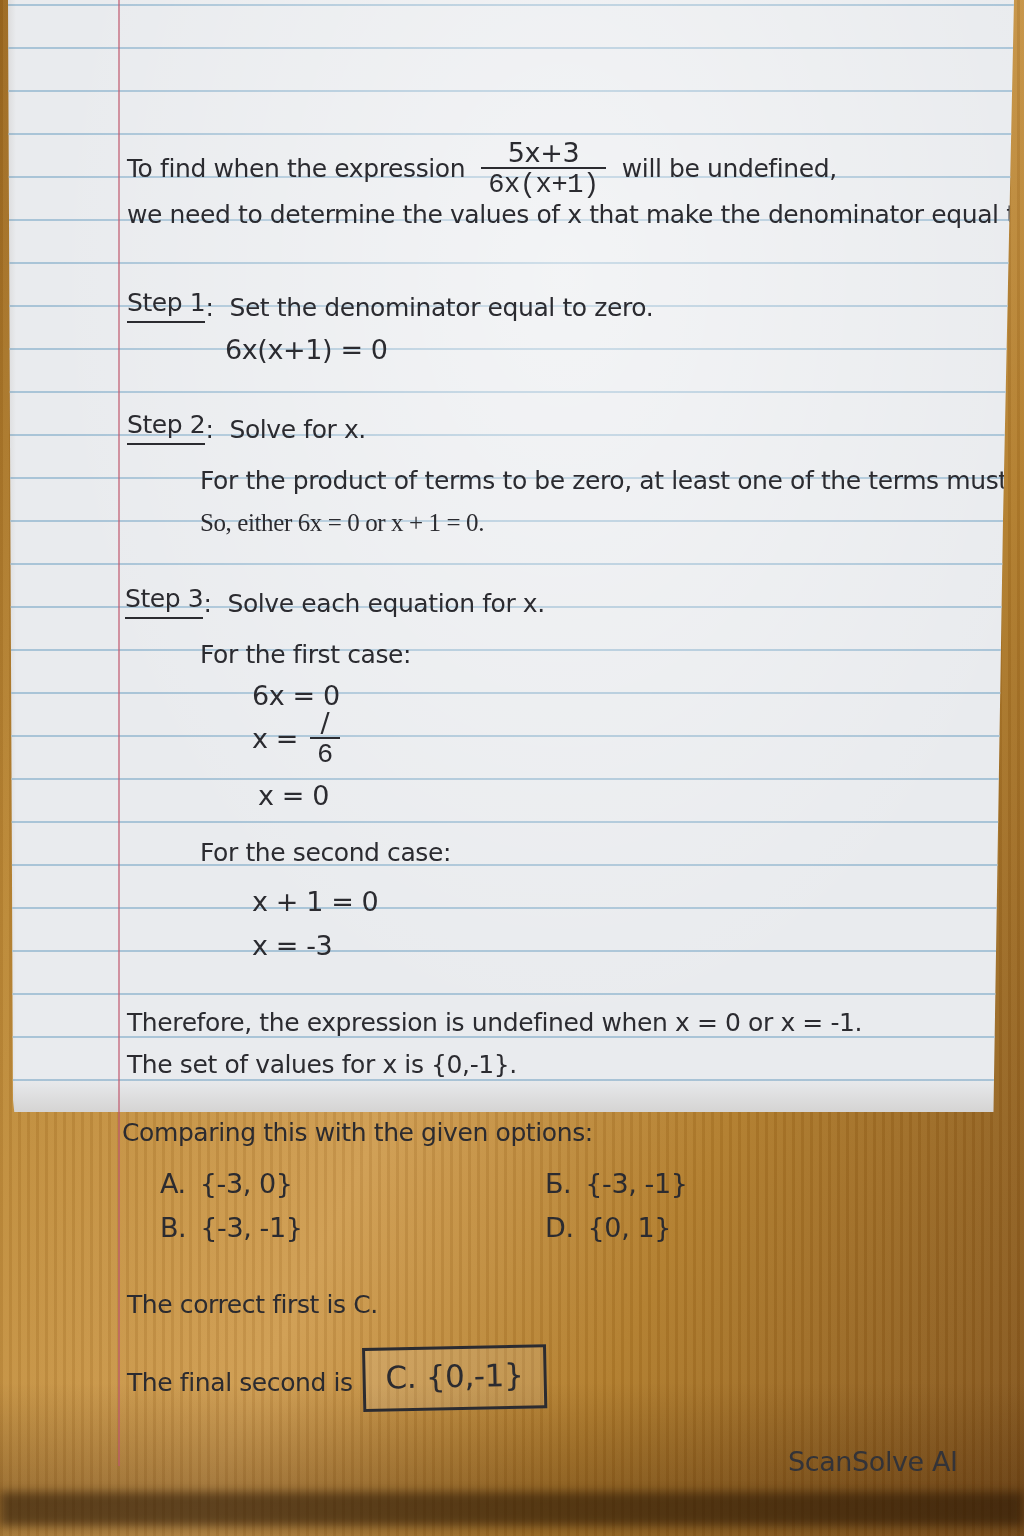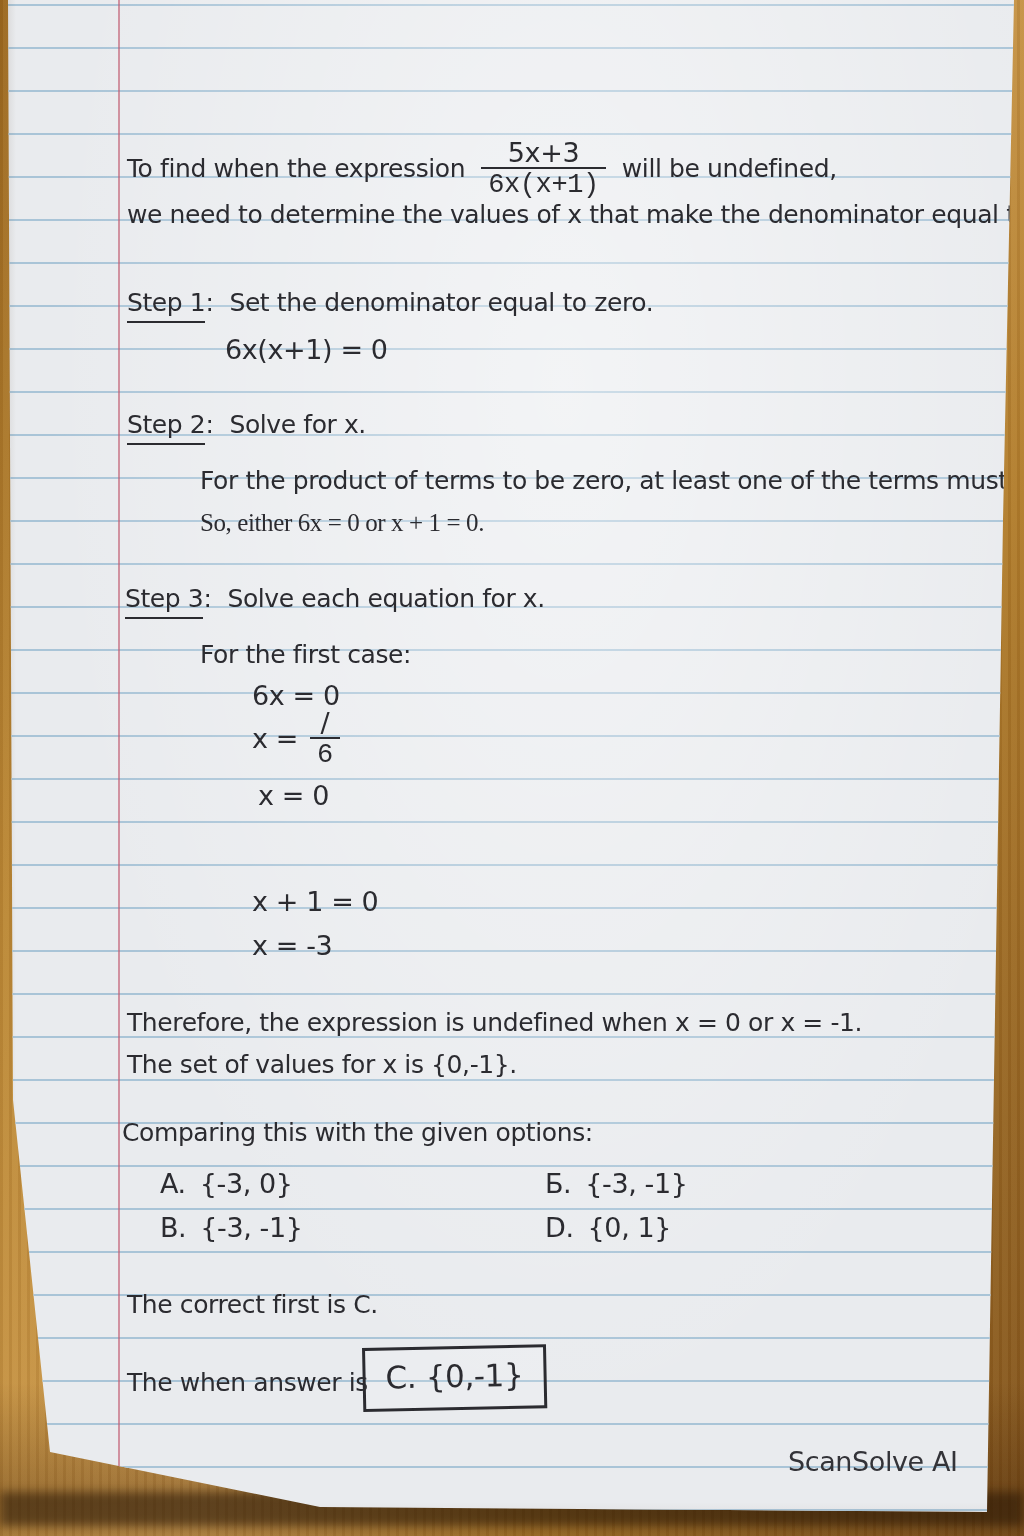--- a/index.html
+++ b/index.html
@@ -9,21 +9,21 @@
     background:
       linear-gradient(to bottom, rgba(0,0,0,0) 0 90%, rgba(60,30,5,.30) 97%, rgba(70,40,10,.25) 100%),
       repeating-linear-gradient(90deg, rgba(110,65,15,.10) 0 3px, rgba(255,230,180,.05) 3px 9px),
       linear-gradient(115deg,#9a671f 0%,#bb8836 25%,#cf9d52 52%,#b07c2c 72%,#7e511c 100%);
   }
   .paper-shadow{
     position:absolute;left:0;top:1492px;width:1024px;height:34px;
     background:rgba(35,18,4,.55);filter:blur(5px);z-index:1;
   }
   .paper{
-    position:absolute;left:0;top:0;width:1024px;height:1536px;z-index:2;
+    position:absolute;left:0;top:0;width:1024px;height:1112px;z-index:2;
     clip-path:polygon(8px 0,1014px 0,1003px 520px,987px 1512px,320px 1507px,50px 1452px,13px 1100px,8px 0);
     background:
       linear-gradient(to bottom, rgba(0,0,0,0) 0 41px, #a9c4d7 41px 43px) 0 6px / 100% 43px repeat,
       #e9ebee;
   }
   .paper::before{
     content:"";position:absolute;inset:0;pointer-events:none;
     background:
       radial-gradient(ellipse at 55% 25%, rgba(255,255,255,.45), rgba(255,255,255,0) 65%),
       linear-gradient(to right, rgba(90,70,45,.18), rgba(90,70,45,0) 16px),
@@ -32,21 +32,21 @@
   .margin-line{
     position:absolute;left:118px;top:0;width:2px;height:1510px;
     background:rgba(192,90,112,.62);
   }
   .hw{
     position:absolute;white-space:nowrap;color:#2b2b30;
     font-size:25px;letter-spacing:-0.4px;line-height:1.2;
   }
   .eq{font-size:27px;}
   .row{display:flex;align-items:center;gap:16px;}
-  .heading{display:flex;align-items:flex-start;}
+  .heading{display:flex;align-items:flex-end;}
   .step-u{border-bottom:2.5px solid #2b2b30;padding-bottom:3px;}
   .heading .title{margin-left:16px;}
   .frac{display:inline-flex;flex-direction:column;align-items:center;line-height:1.08;}
   .frac .num{padding:0 7px;}
   .frac .den{border-top:2.5px solid #2b2b30;padding:2px 7px 0;font-family:Liberation Mono, monospace;}
   .answer-box{
     display:inline-block;border:3px solid #2b2b30;padding:9px 20px 12px;
     font-size:31px;transform:rotate(-1.2deg);transform-origin:0 0;background:rgba(255,255,255,.12);
   }
   .brand{font-size:27px;color:#333338;}
@@ -94,20 +94,21 @@
   <div class="hw eq" style="left:252px;top:680px;">6x = 0</div>
   <div class="hw row eq" style="left:252px;top:708px;gap:12px;">
     <span>x =</span>
     <span class="frac">
       <span class="num">/</span>
       <span class="den">6</span>
     </span>
   </div>
   <div class="hw eq" style="left:258px;top:760px;margin-top:20px;">x = 0</div>
 
+  <div class="hw" style="left:200px;top:838px;">For the second case:</div>
   <div class="hw eq" style="left:252px;top:886px;">x + 1 = 0</div>
   <div class="hw eq" style="left:252px;top:930px;">x = -3</div>
 
   <div class="hw" style="left:127px;top:1008px;">Therefore, the expression is undefined when  x = 0  or  x = -1.</div>
   <div class="hw" style="left:127px;top:1050px;">The set of values for x is  {0,-1}.</div>
 
   <div class="hw" style="left:122px;top:1118px;">Comparing this with the given options:</div>
 
   <div class="hw row eq" style="left:160px;top:1168px;gap:14px;">
     <span>A.</span>
@@ -121,19 +122,19 @@
     <span>B.</span>
     <span>{-3, -1}</span>
   </div>
   <div class="hw row eq" style="left:545px;top:1212px;gap:14px;">
     <span>D.</span>
     <span>{0, 1}</span>
   </div>
 
   <div class="hw" style="left:127px;top:1290px;">The correct first is C.</div>
 
-  <div class="hw" style="left:127px;top:1368px;">The when answer is</div>
+  <div class="hw" style="left:127px;top:1368px;">The final second is</div>
   <div class="hw" style="left:362px;top:1348px;">
     <span class="answer-box">C. {0,-1}</span>
   </div>
 
   <div class="hw brand" style="left:788px;top:1446px;">ScanSolve AI</div>
 </div>
 
 </body></html>

